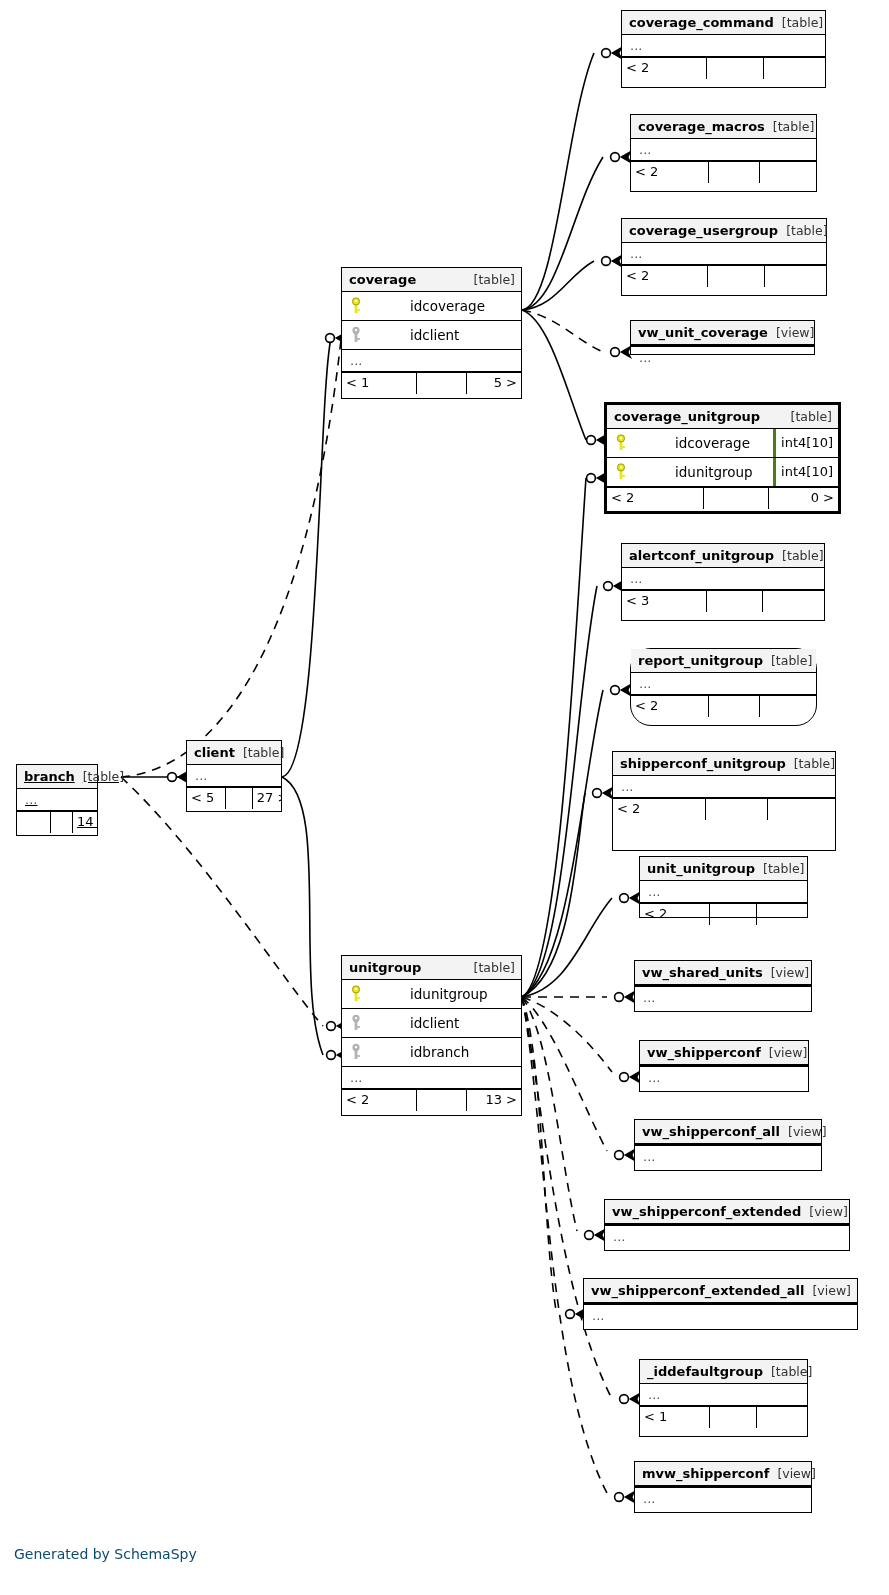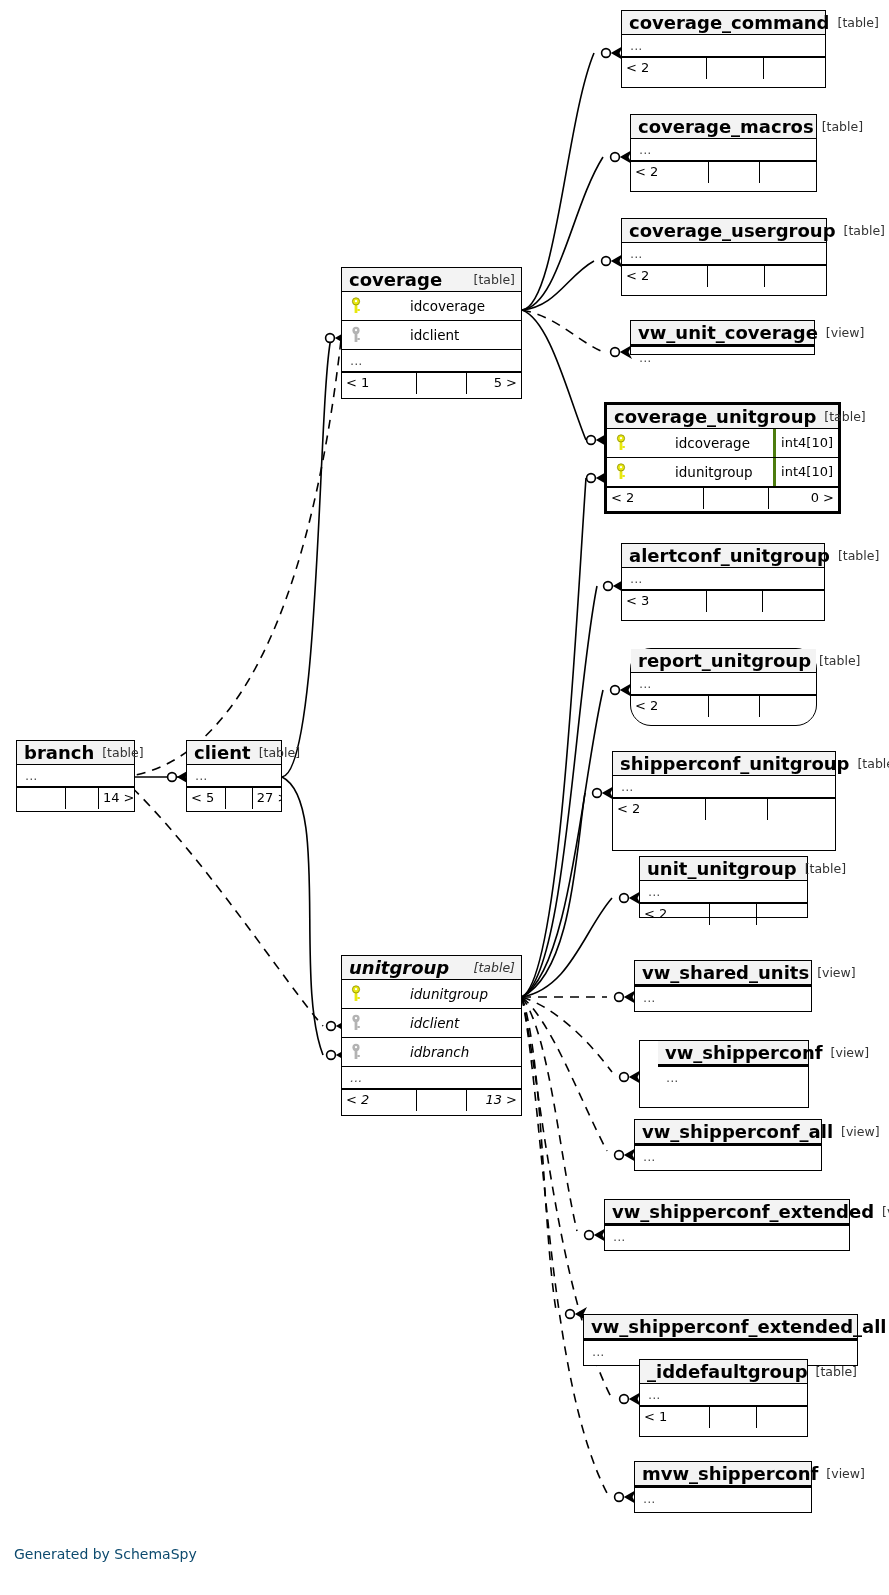--- a/index.html
+++ b/index.html
@@ -56,21 +56,21 @@
     display: flex;
     align-items: center;
     justify-content: space-between;
   }
   .node.view .nhead {
     border-bottom: 3px solid #000000;
     height: 26px;
   }
   .nname {
     font-weight: bold;
-    font-size: 18px;
+    font-size: 13px;
     color: #000000;
     letter-spacing: 0px;
   }
   .ntype {
     font-size: 12.5px;
     color: #333333;
     font-weight: normal;
     padding-left: 8px;
   }
 
@@ -423,42 +423,42 @@
           <div class="fc right"></div>
         </div>
       </div>
       <div class="node view" style="left: 634px; top: 960px; width: 178px; height: 52px;">
         <div class="nhead">
           <span class="nname">vw_shared_units</span>
           <span class="ntype">[view]</span>
         </div>
         <div class="ncol ellipsis">...</div>
       </div>
-      <div class="node view" style="left: 639px; top: 1040px; width: 170px; height: 68px; padding-left: 18px;">
+      <div class="node view" style="left: 639px; top: 1040px; width: 170px; height: 52px;">
         <div class="nhead">
           <span class="nname">vw_shipperconf</span>
           <span class="ntype">[view]</span>
         </div>
         <div class="ncol ellipsis">...</div>
       </div>
       <div class="node view" style="left: 634px; top: 1119px; width: 188px; height: 52px;">
         <div class="nhead">
           <span class="nname">vw_shipperconf_all</span>
           <span class="ntype">[view]</span>
         </div>
         <div class="ncol ellipsis">...</div>
       </div>
       <div class="node view" style="left: 604px; top: 1199px; width: 246px; height: 52px;">
         <div class="nhead">
           <span class="nname">vw_shipperconf_extended</span>
           <span class="ntype">[view]</span>
         </div>
         <div class="ncol ellipsis">...</div>
       </div>
-      <div class="node view" style="left: 583px; top: 1278px; width: 275px; height: 52px; margin-top: 36px;">
+      <div class="node view" style="left: 583px; top: 1278px; width: 275px; height: 52px;">
         <div class="nhead">
           <span class="nname">vw_shipperconf_extended_all</span>
           <span class="ntype">[view]</span>
         </div>
         <div class="ncol ellipsis">...</div>
       </div>
       <div class="node" style="left: 639px; top: 1359px; width: 169px; height: 78px;">
         <div class="nhead">
           <span class="nname">_iddefaultgroup</span>
           <span class="ntype">[table]</span>
@@ -470,21 +470,21 @@
           <div class="fc right"></div>
         </div>
       </div>
       <div class="node view" style="left: 634px; top: 1461px; width: 178px; height: 52px;">
         <div class="nhead">
           <span class="nname">mvw_shipperconf</span>
           <span class="ntype">[view]</span>
         </div>
         <div class="ncol ellipsis">...</div>
       </div>
-      <div class="node" style="left: 16px; top: 740px; width: 119px; height: 72px;">
+      <div class="node" style="left: 16px; top: 764px; width: 82px; height: 72px; text-decoration: underline;">
         <div class="nhead">
           <span class="nname">branch</span>
           <span class="ntype">[table]</span>
         </div>
         <div class="ncol ellipsis">...</div>
         <div class="nfoot">
           <div class="fc left"></div>
           <div class="fc mid"></div>
           <div class="fc right">14 &gt;</div>
         </div>
@@ -494,21 +494,21 @@
           <span class="nname">client</span>
           <span class="ntype">[table]</span>
         </div>
         <div class="ncol ellipsis">...</div>
         <div class="nfoot">
           <div class="fc left">&lt; 5</div>
           <div class="fc mid"></div>
           <div class="fc right">27 &gt;</div>
         </div>
       </div>
-      <div class="node" style="left: 341px; top: 955px; width: 181px; height: 161px; font-style: italic;">
+      <div class="node" style="left: 341px; top: 955px; width: 181px; height: 161px;">
         <div class="nhead">
           <span class="nname">unitgroup</span>
           <span class="ntype">[table]</span>
         </div>
         <div class="ncol">
           <span class="keyicon"><svg width="14" height="18" viewBox="0 0 14 18">
               <g>
                 <rect x="5.6" y="7" width="2.8" height="9" fill="#e8e80f"></rect>
                 <rect x="8.4" y="12" width="2.4" height="2" fill="#e8e80f"></rect>
                 <circle cx="7" cy="4.4" r="3.6" fill="#e8e80f" stroke="#8a8a00" stroke-width="0.8"></circle>

